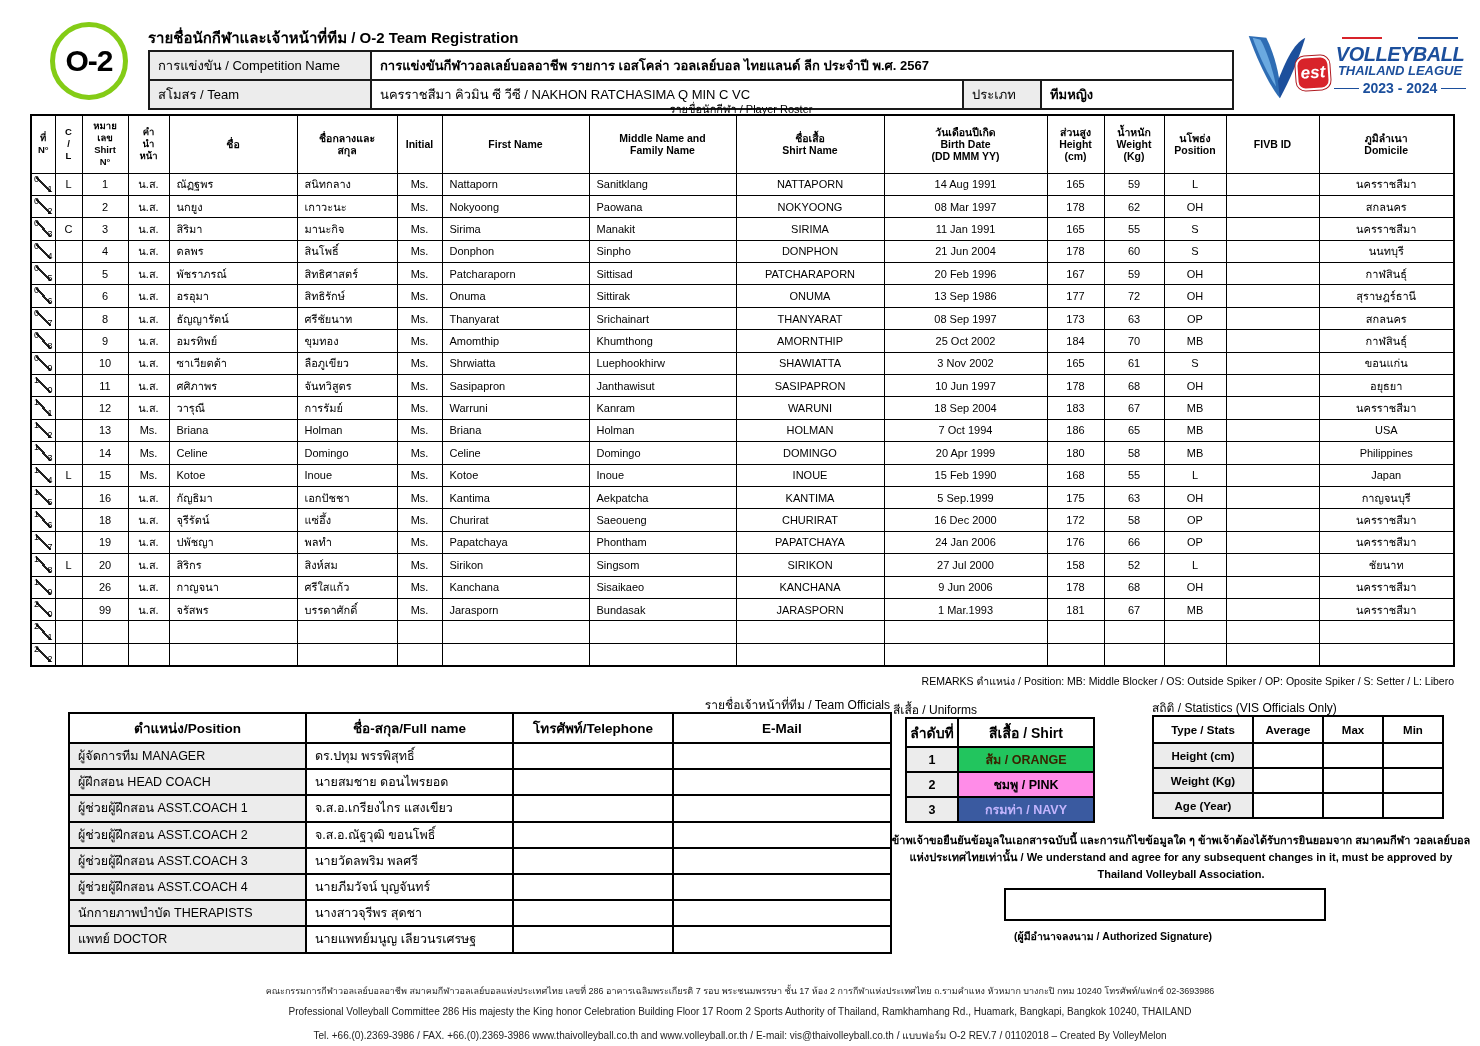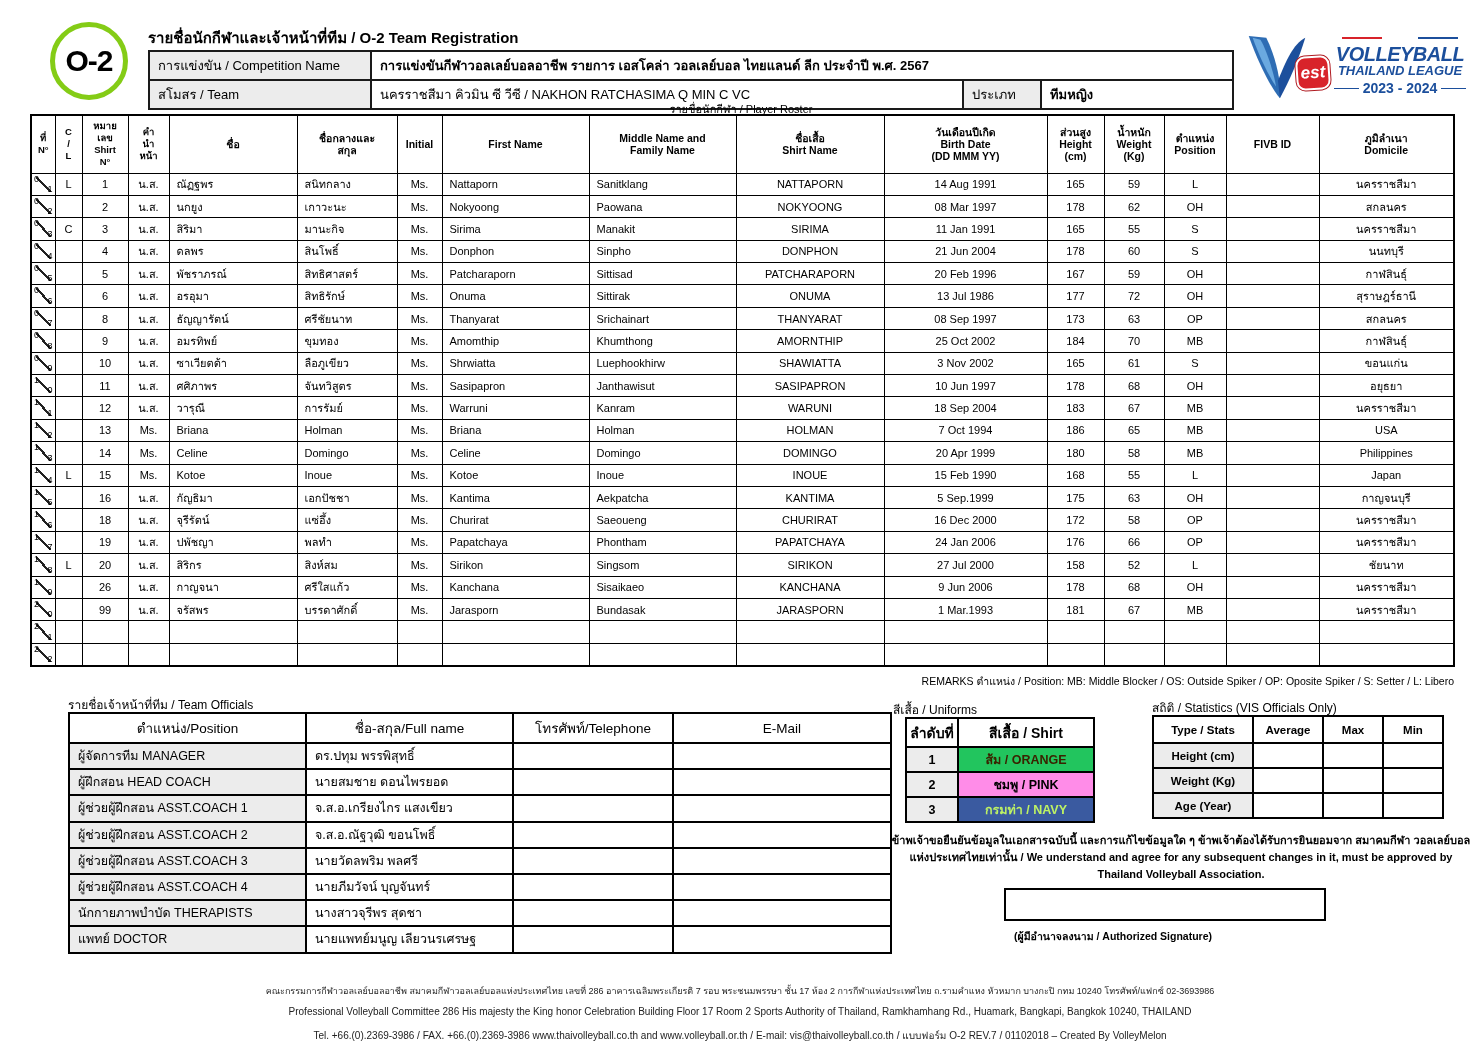--- a/index.html
+++ b/index.html
@@ -46,23 +46,23 @@
   .roster-table td.left { text-align: left; padding-left: 7px; }
   .no-cell { position: relative; padding: 0 !important; }
   .no-cell .hi { position: absolute; top: 0px; left: 2px; font-size: 9px; line-height: 10px; }
   .no-cell .lo { position: absolute; bottom: 1px; right: 2px; font-size: 9px; line-height: 10px; }
   .no-cell::before { content: ""; position: absolute; left: 4px; top: 3px; right: 4px; bottom: 3px;
     background: linear-gradient(to top right, transparent 45%, #222 45%, #222 55%, transparent 55%); }
 
   .remarks { position: absolute; top: 673px; right: 26px; font-size: 10.5px; }
 
   
-  .officials-title { position: absolute; left: 68px; top: 695px; width: 822px; text-align: left; font-size: 12px; }
+  .officials-title { position: absolute; left: 68px; top: 695px; width: 822px; text-align: right; font-size: 12px; }
   .officials-table { position: absolute; left: 68px; top: 712px; width: 822px; border-collapse: collapse; table-layout: fixed; border: 2px solid #000; }
-  .officials-table th { border: 2px solid #000; font-size: 13.5px; font-weight: 400; height: 30px; vertical-align: middle; }
+  .officials-table th { border: 2px solid #000; font-size: 13.5px; font-weight: 700; height: 30px; vertical-align: middle; }
   .officials-table td { border: 2px solid #000; font-size: 12.5px; height: 26.2px; vertical-align: middle; padding: 1px 8px; white-space: nowrap; overflow: hidden; }
   .officials-table td.pos { background: #ececec; }
 
   
   .uniforms-title { position: absolute; left: 893px; top: 700px; font-size: 12px; }
   .uniforms-table { position: absolute; left: 905px; top: 717px; width: 188px; border-collapse: collapse; table-layout: fixed; border: 2px solid #000; }
   .uniforms-table th { border: 2px solid #000; font-size: 14px; font-weight: 700; height: 29px; vertical-align: middle; text-align: center; }
   .uniforms-table td { border: 2px solid #000; font-size: 12.5px; font-weight: 700; height: 25px; vertical-align: middle; text-align: center; }
   .uniforms-table td.ord { background: #ececec; }
 
@@ -179,21 +179,21 @@
 Shirt Name</th>
         <th>วันเดือนปีเกิด
 Birth Date
 (DD MMM YY)</th>
         <th>ส่วนสูง
 Height
 (cm)</th>
         <th>น้ำหนัก
 Weight
 (Kg)</th>
-        <th>ตำแหน่ง
+        <th>นโพธ่ง
 Position</th>
         <th>FIVB ID</th>
         <th>ภูมิลำเนา
 Domicile</th>
       </tr>
     </thead>
     <tbody>
       <tr>
         <td class="no-cell">
           <span class="hi">0</span>
@@ -306,21 +306,21 @@
         </td>
         <td></td>
         <td>6</td>
         <td>น.ส.</td>
         <td class="left">อรอุมา</td>
         <td class="left">สิทธิรักษ์</td>
         <td>Ms.</td>
         <td class="left">Onuma</td>
         <td class="left">Sittirak</td>
         <td>ONUMA</td>
-        <td>13 Jul 1986</td>
+        <td>13 Sep 1986</td>
         <td>177</td>
         <td>72</td>
         <td>OH</td>
         <td></td>
         <td>สุราษฎร์ธานี</td>
       </tr>
         <tr>
         <td class="no-cell">
           <span class="hi">0</span>
           <span class="lo">7</span>
@@ -745,21 +745,21 @@
       <tr>
         <td class="ord">1</td>
         <td style="background: #22c55e; color: rgb(58, 35, 0);">ส้ม / ORANGE</td>
       </tr>
         <tr>
         <td class="ord">2</td>
         <td style="background: rgb(255, 140, 232); color: rgb(0, 0, 0);">ชมพู / PINK</td>
       </tr>
         <tr>
         <td class="ord">3</td>
-        <td style="background: rgb(58, 90, 160); color: #bef264;">กรมท่า / NAVY</td>
+        <td style="background: rgb(58, 90, 160); color: #c4b5fd;">กรมท่า / NAVY</td>
       </tr>
     </tbody>
   </table>
 
   <div class="stats-title">สถิติ / Statistics (VIS Officials Only)</div>
   <table class="stats-table">
     <colgroup>
         <col style="width:100px">
         <col style="width:70px">
         <col style="width:60px">

